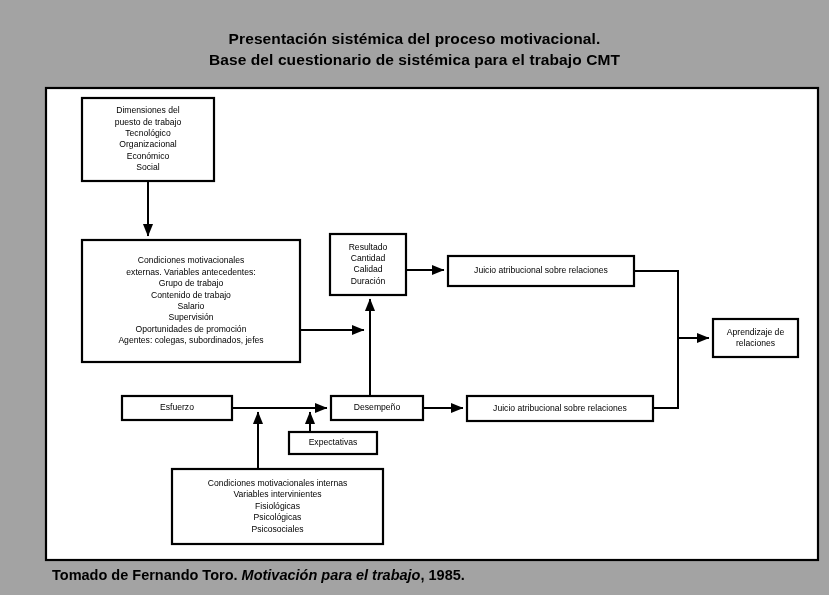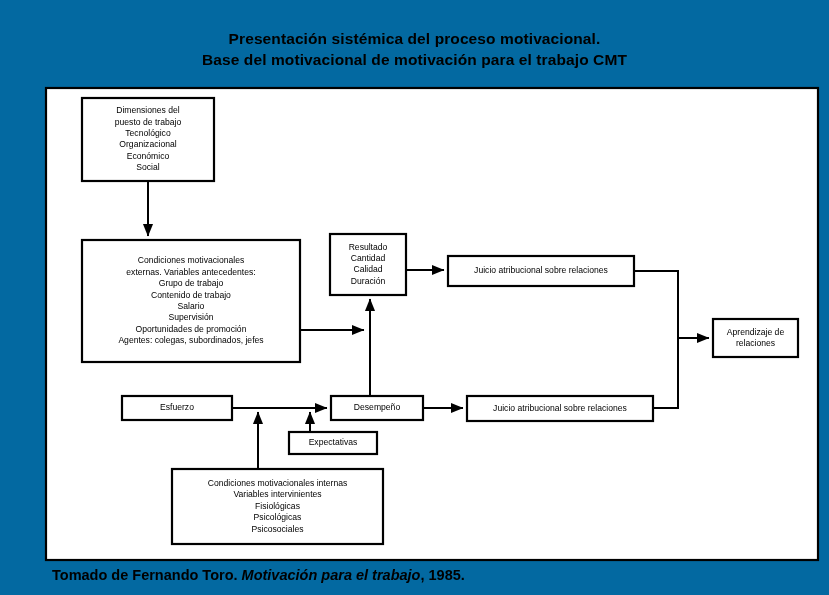--- a/index.html
+++ b/index.html
@@ -12,21 +12,21 @@
     height: 595px;
     font-family: "Liberation Sans", sans-serif;
     color: #000000;
     position: relative;
     overflow: hidden;
   }
   #page {
     position: relative;
     width: 829px;
     height: 595px;
-    background: #0369a1;
+    background: #a3a3a3;
   }
   .title-block {
     position: absolute;
     left: 0;
     top: 28px;
     width: 829px;
     text-align: center;
   }
   .title-line {
     font-size: 15.5px;
@@ -76,21 +76,21 @@
     fill: none;
   }
 </style>
 </head>
 <body>
 
 <div id="page">
 
   <div class="title-block">
     <div class="title-line">Presentación sistémica del proceso motivacional.</div>
-    <div class="title-line">Base del motivacional de motivación para el trabajo CMT</div>
+    <div class="title-line">Base del cuestionario de sistémica para el trabajo CMT</div>
   </div>
 
   <svg id="diagram" viewBox="0 0 829 595">
     <defs>
       <marker id="arrowhead" markerWidth="7" markerHeight="7" refX="6.2" refY="3" orient="auto" markerUnits="strokeWidth">
         <path d="M0,0.4 L6.4,3 L0,5.6 z" fill="#000000"></path>
       </marker>
     </defs>
     <rect id="frame-rect" class="frame-box" x="46" y="88" width="772" height="472"></rect>
     <g id="connectors-layer">

